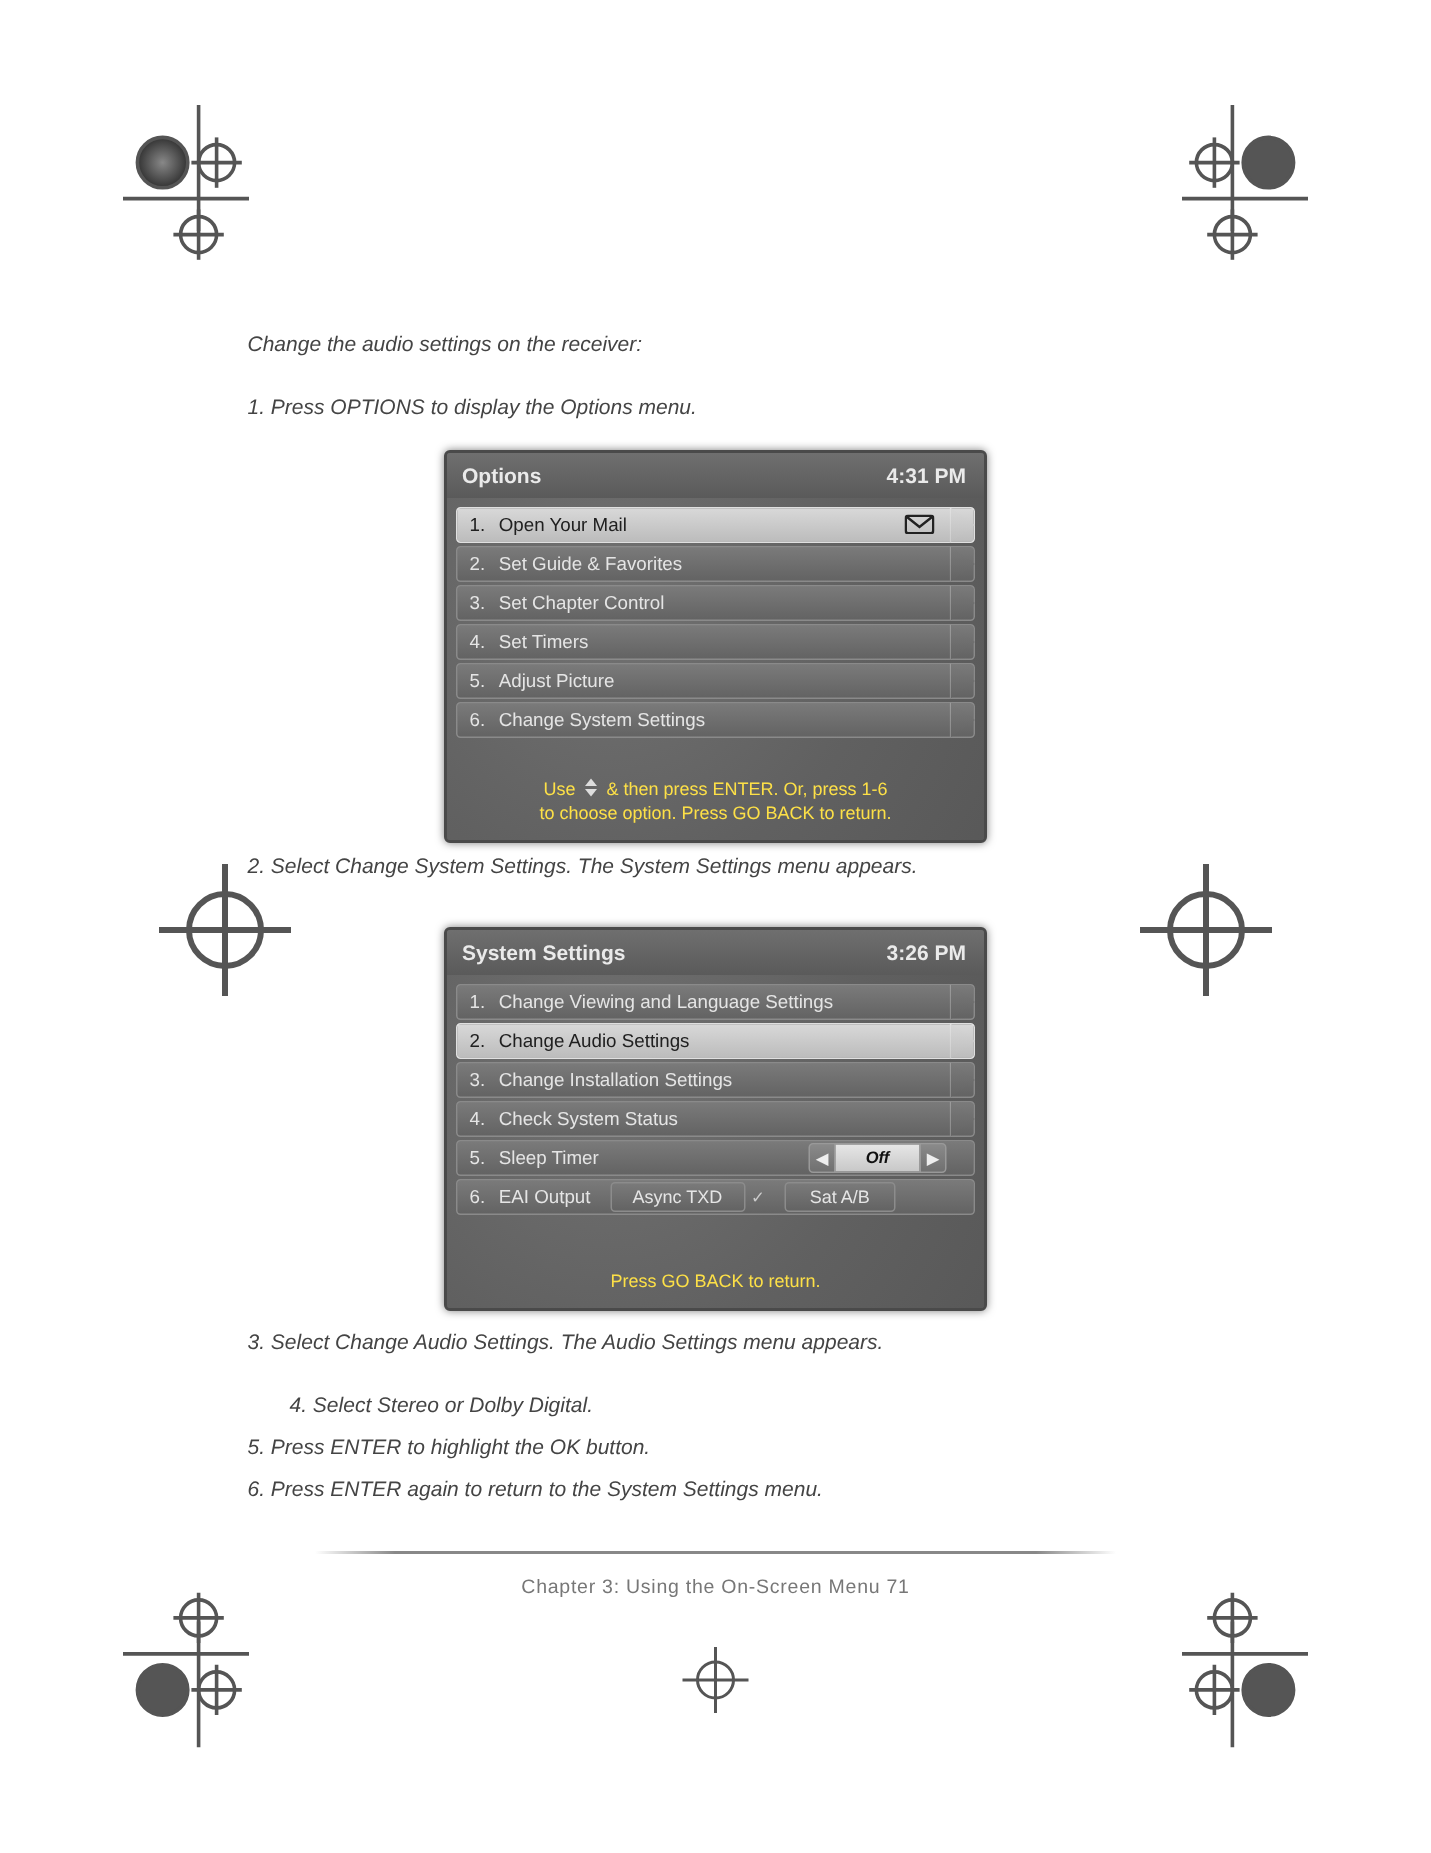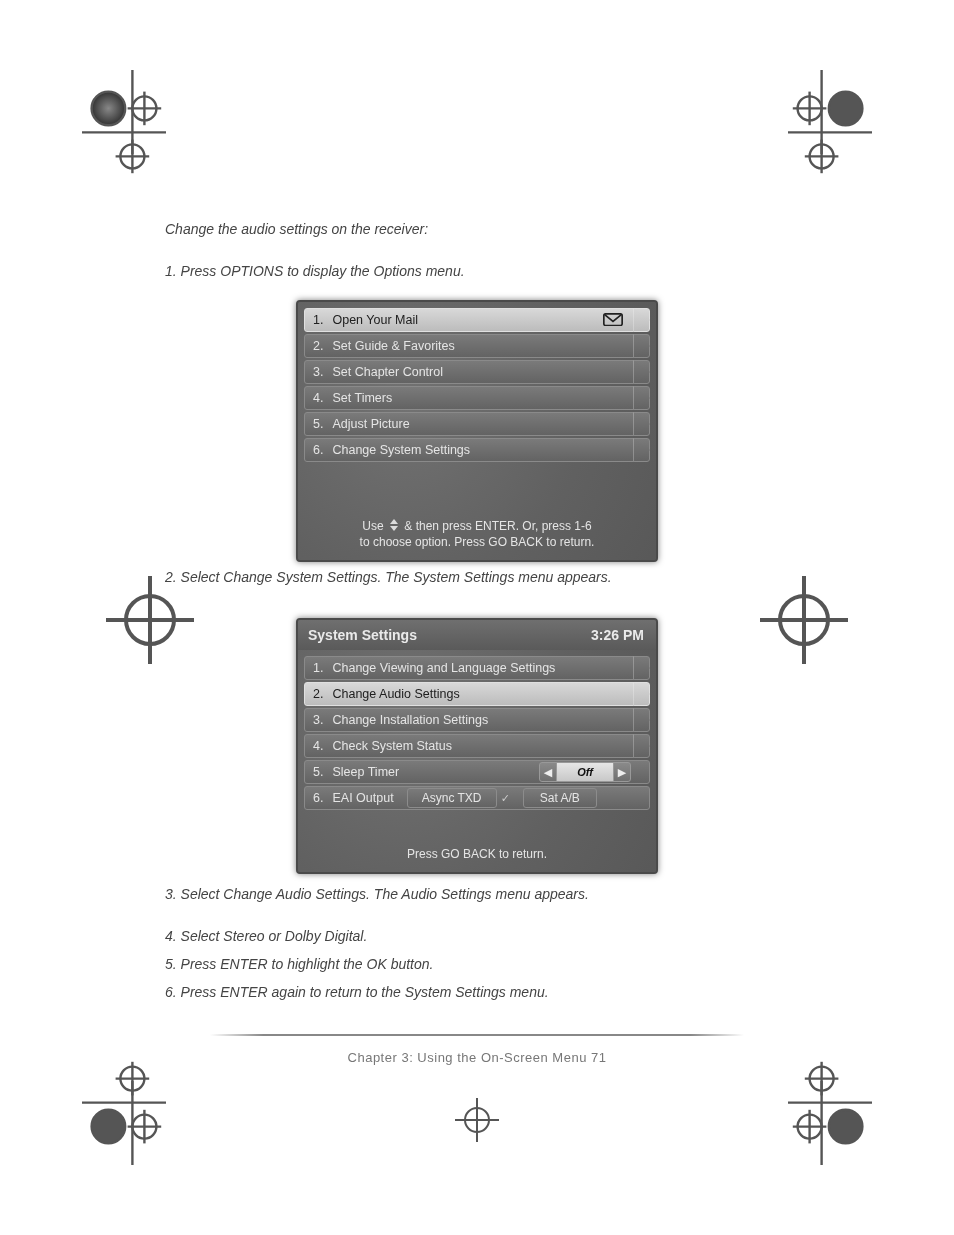--- a/index.html
+++ b/index.html
@@ -143,30 +143,30 @@
     color: #e5e5e5; padding: 0 6px;
   }
   .row.eai .check { margin-left: 4px; font-size: 11px; color: #ccc; }
 
   .panel-footer {
     margin-top: auto;
     display: flex;
     align-items: center;
     justify-content: center;
     text-align: center;
-    color: #e5e5e5;
+    color: #fde047;
     font-size: 12px;
     padding: 6px 10px 10px 10px;
     line-height: 1.35;
   }
   .panel-footer .arrows {
     display: inline-block; width: 14px; height: 14px; vertical-align: -2px;
   }
   #step4 { top: 885px; }
-  #step5 { top: 927px; }
+  #step5 { top: 927px; margin-left: 28px; }
   #step6 { top: 970px; }
 
   .hr {
     position: absolute;
     left: 210px; right: 210px; top: 1034px;
     height: 2px;
     background: linear-gradient(to right, rgba(0,0,0,0), #888 10%, #888 90%, rgba(0,0,0,0));
   }
   .footer-label {
     position: absolute;
@@ -271,20 +271,24 @@
   </g>
     </svg>
 </div>
 
 <div id="para1" class="body-text">Change the audio settings on the receiver:</div>
 <div id="para2" class="body-text">1.   Press OPTIONS to display the Options menu.</div>
 
 <div id="panel1" class="panel">
   <div class="bg-blur"></div>
   <div class="panel-inner">
+    <div class="panel-header">
+      <span>Options</span>
+      <span>4:31 PM</span>
+    </div>
     <div class="rows">
       <div class="row selected">
         <span class="num">1.</span>&nbsp;
         <span>Open Your Mail</span>
         <span class="mail-icon">
           <svg viewBox="0 0 24 16">
               <rect x="1" y="1" width="22" height="14" rx="2" fill="none" stroke="#222" stroke-width="2"></rect>
               <polyline points="2,2 12,10 22,2" fill="none" stroke="#222" stroke-width="2"></polyline>
             </svg>
         </span>

